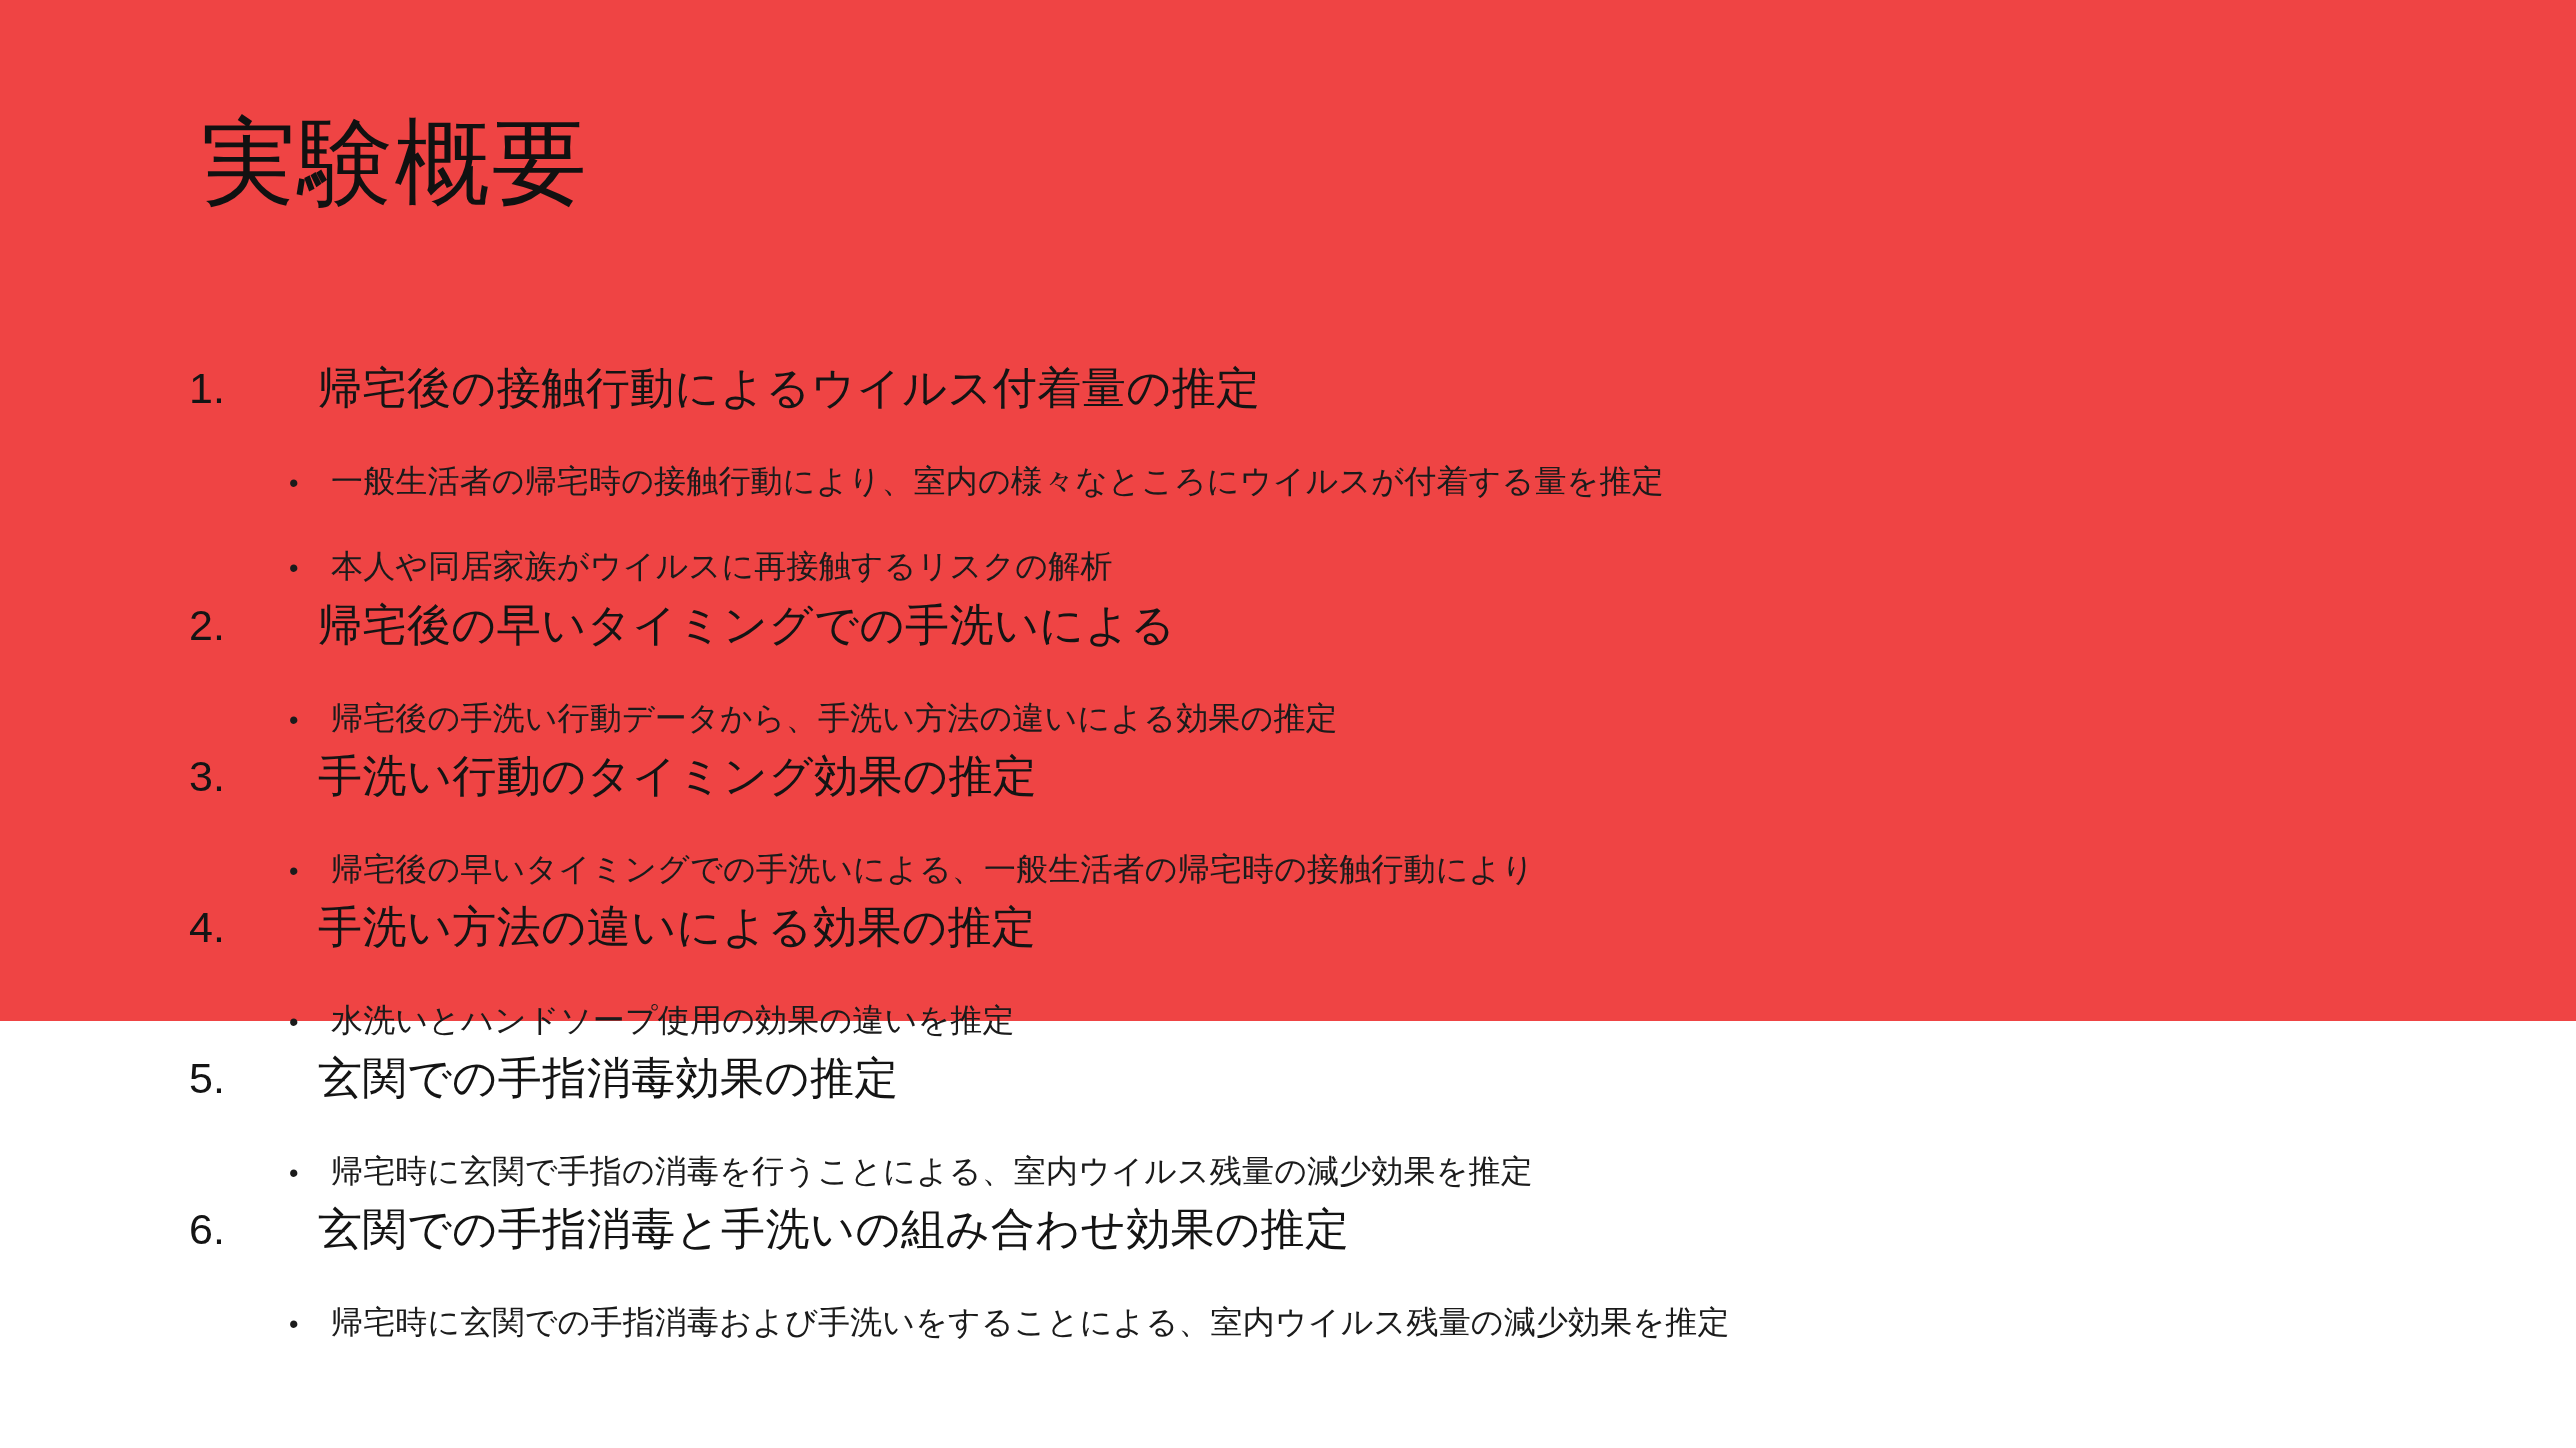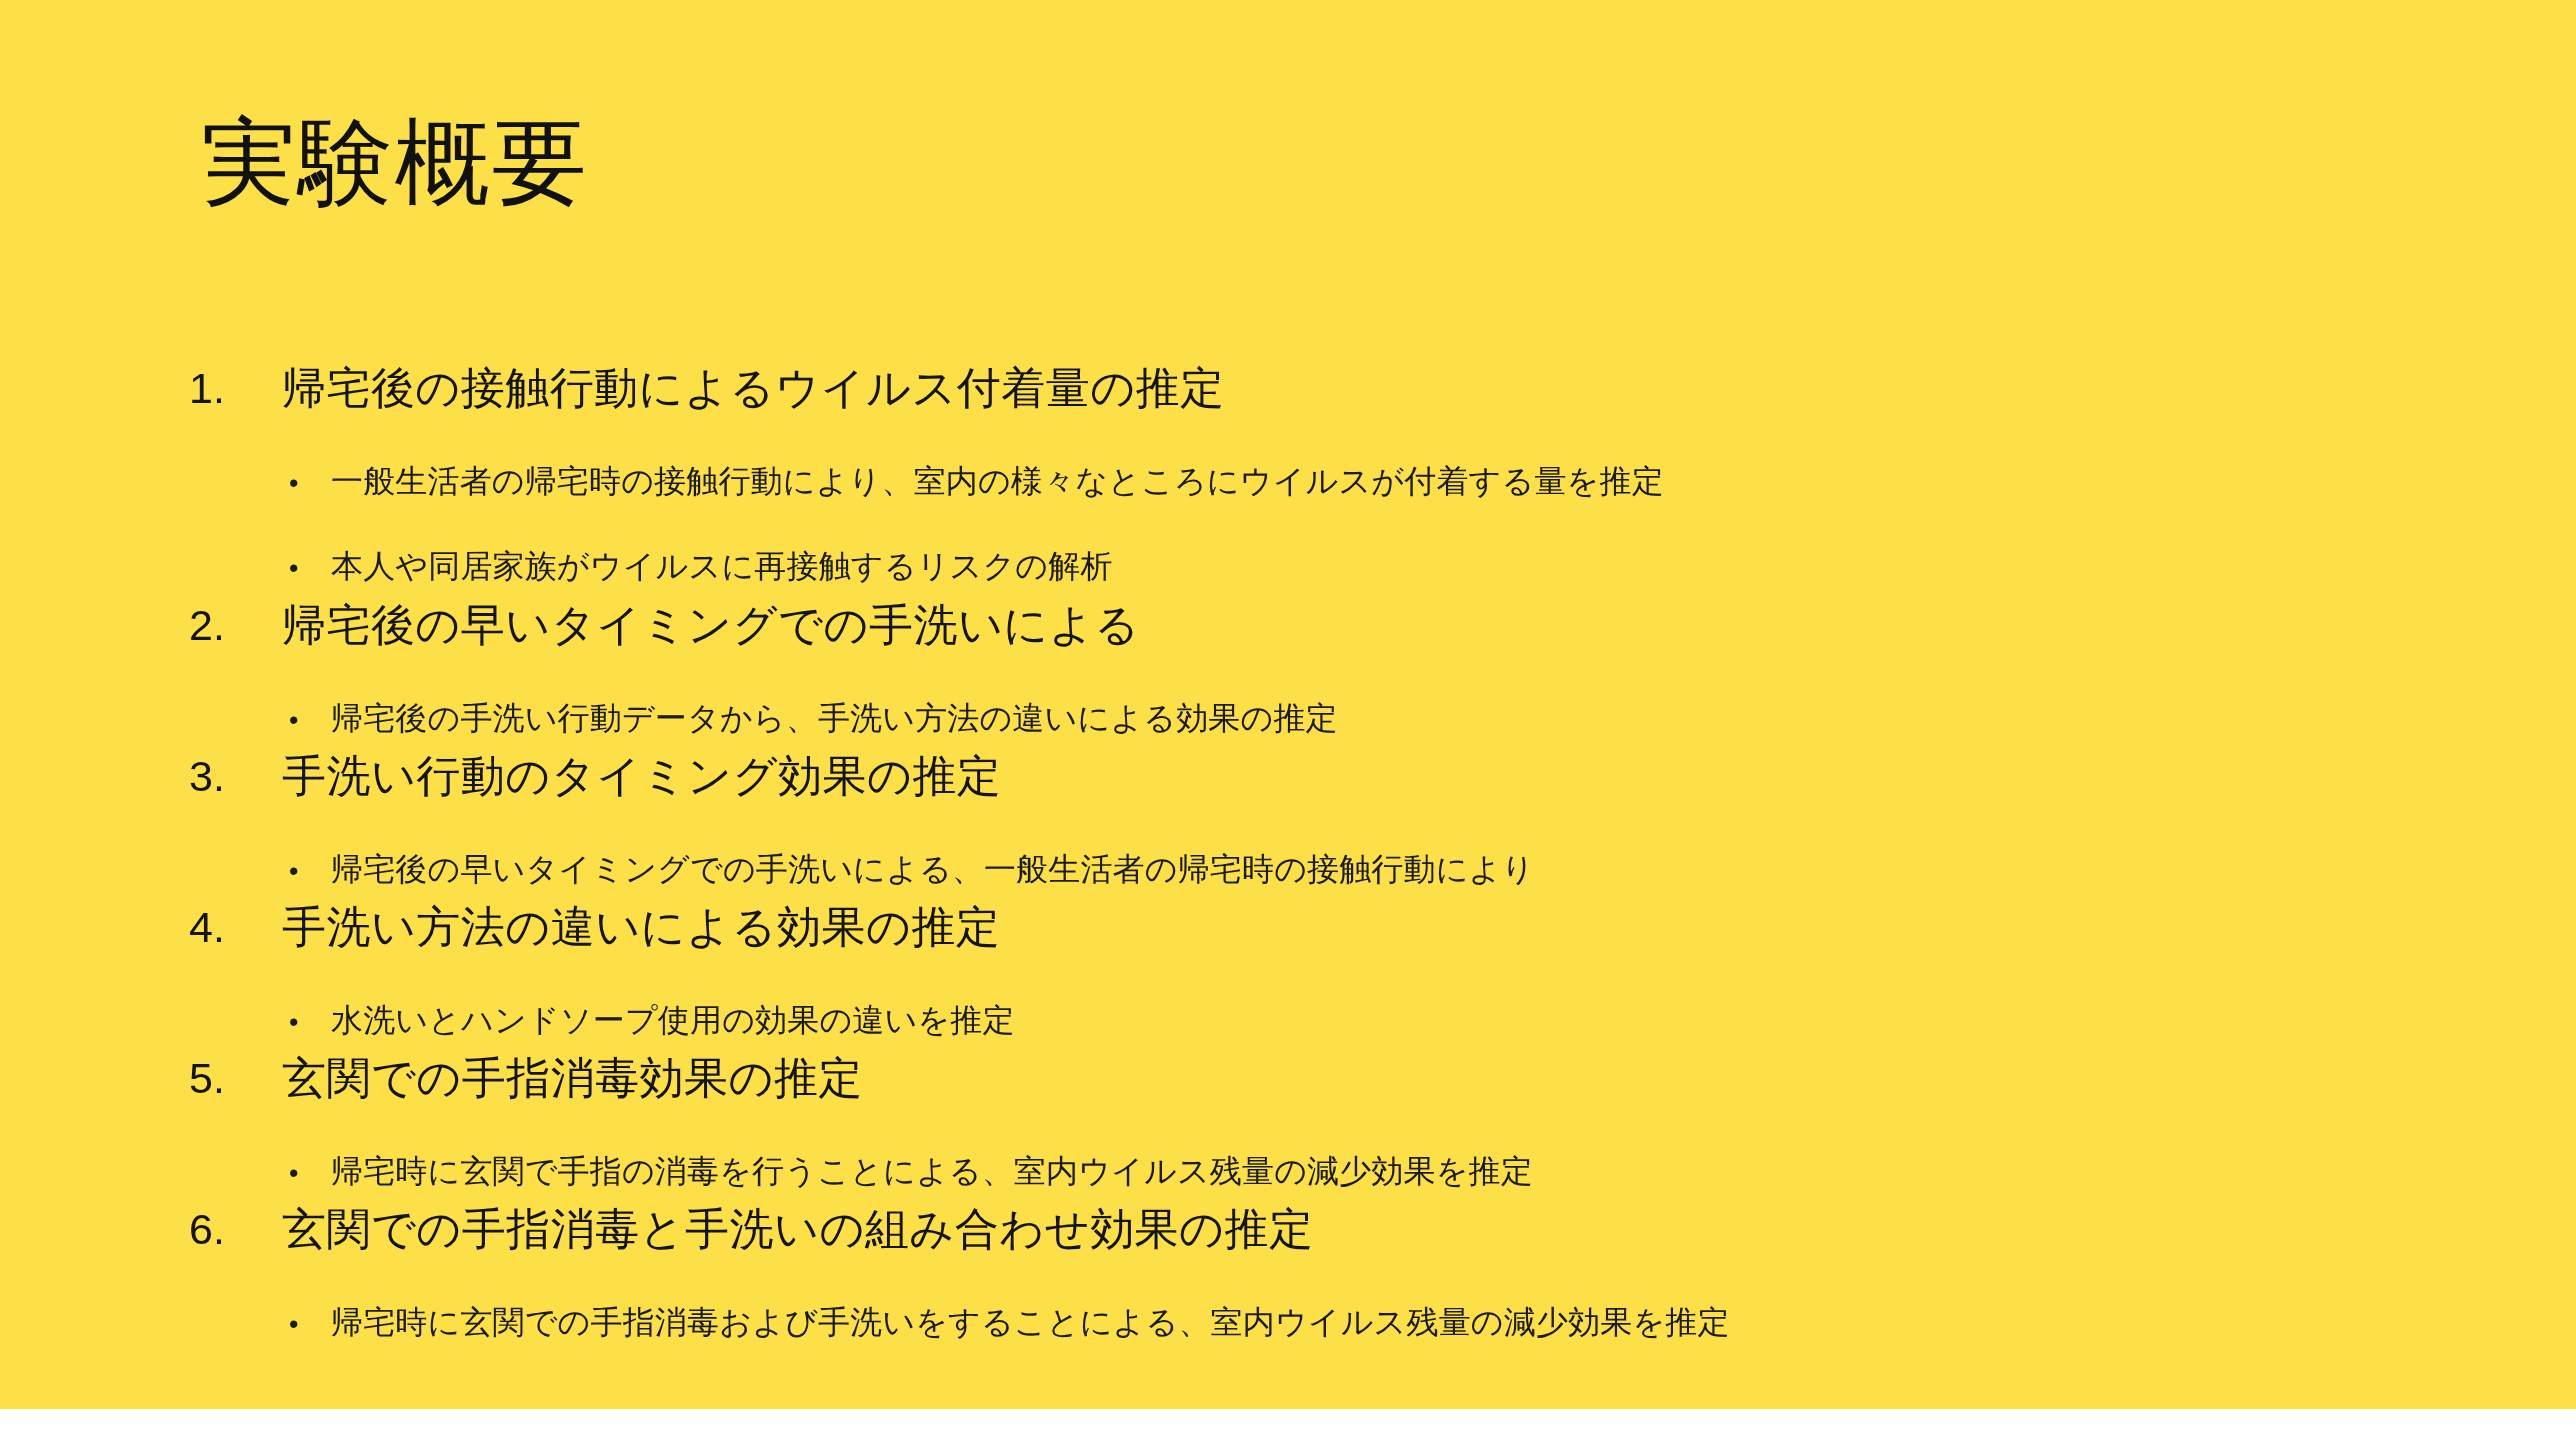--- a/index.html
+++ b/index.html
@@ -10,22 +10,22 @@
   body {
     width: 2576px;
     height: 1449px;
     font-family: "Liberation Sans", "DejaVu Sans", sans-serif;
     color: #1a1a1a;
     overflow: hidden;
   }
   .slide {
     position: relative;
     width: 2576px;
-    height: 1409px;
-    background: #fde047;
+    height: 1021px;
+    background: #ef4444;
     box-sizing: border-box;
   }
   .slide-title {
     position: absolute;
     left: 201px;
     top: 108px;
     font-size: 95px;
     line-height: 1.15;
     font-weight: 400;
     color: #111111;
@@ -58,20 +58,21 @@
   .main-num {
     flex: 0 0 auto;
     width: 93px;
     text-align: left;
     font-size: 43px;
     color: #141414;
   }
   .main-text {
     flex: 1 1 auto;
     letter-spacing: 0.01em;
+    margin-left: 36px;
   }
   .sub-list {
     list-style: none;
     margin: 1.9px 0 5.8px 0;
     padding: 0;
   }
   .sub-item {
     display: flex;
     align-items: baseline;
     font-size: 32px;

